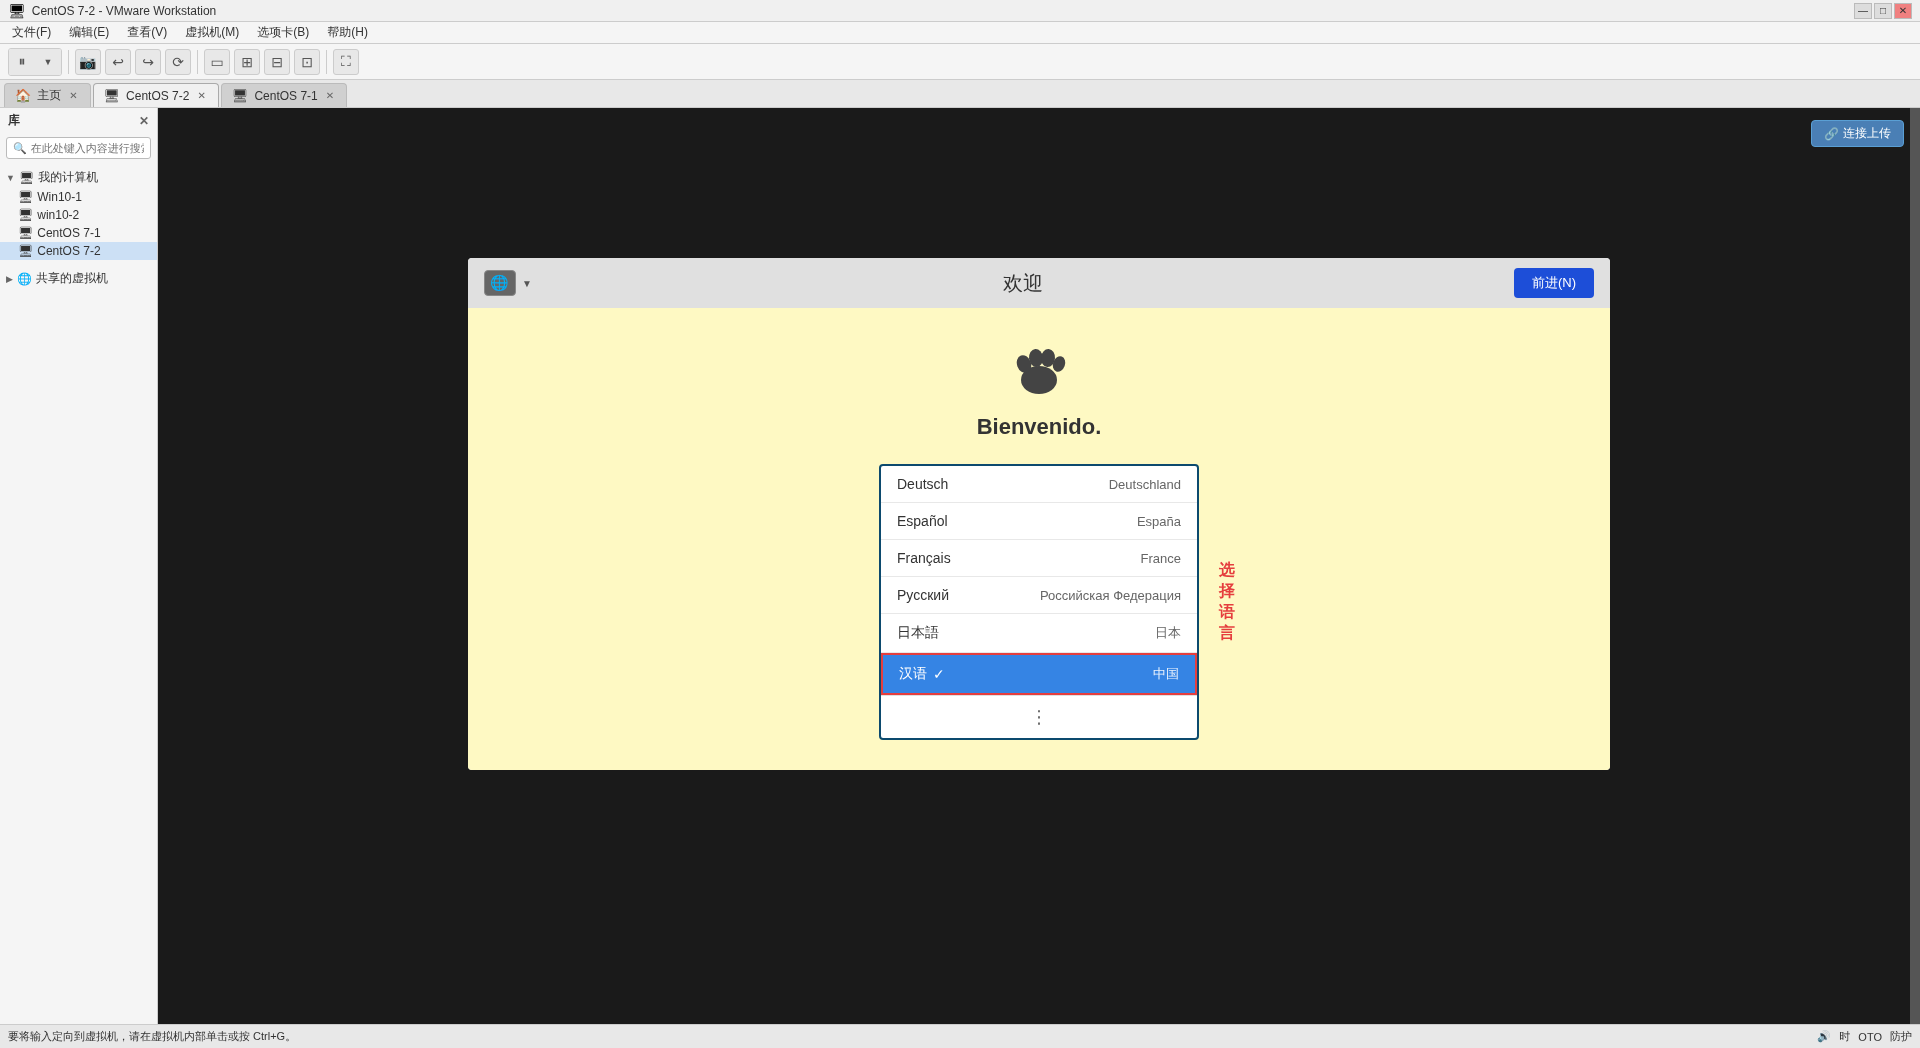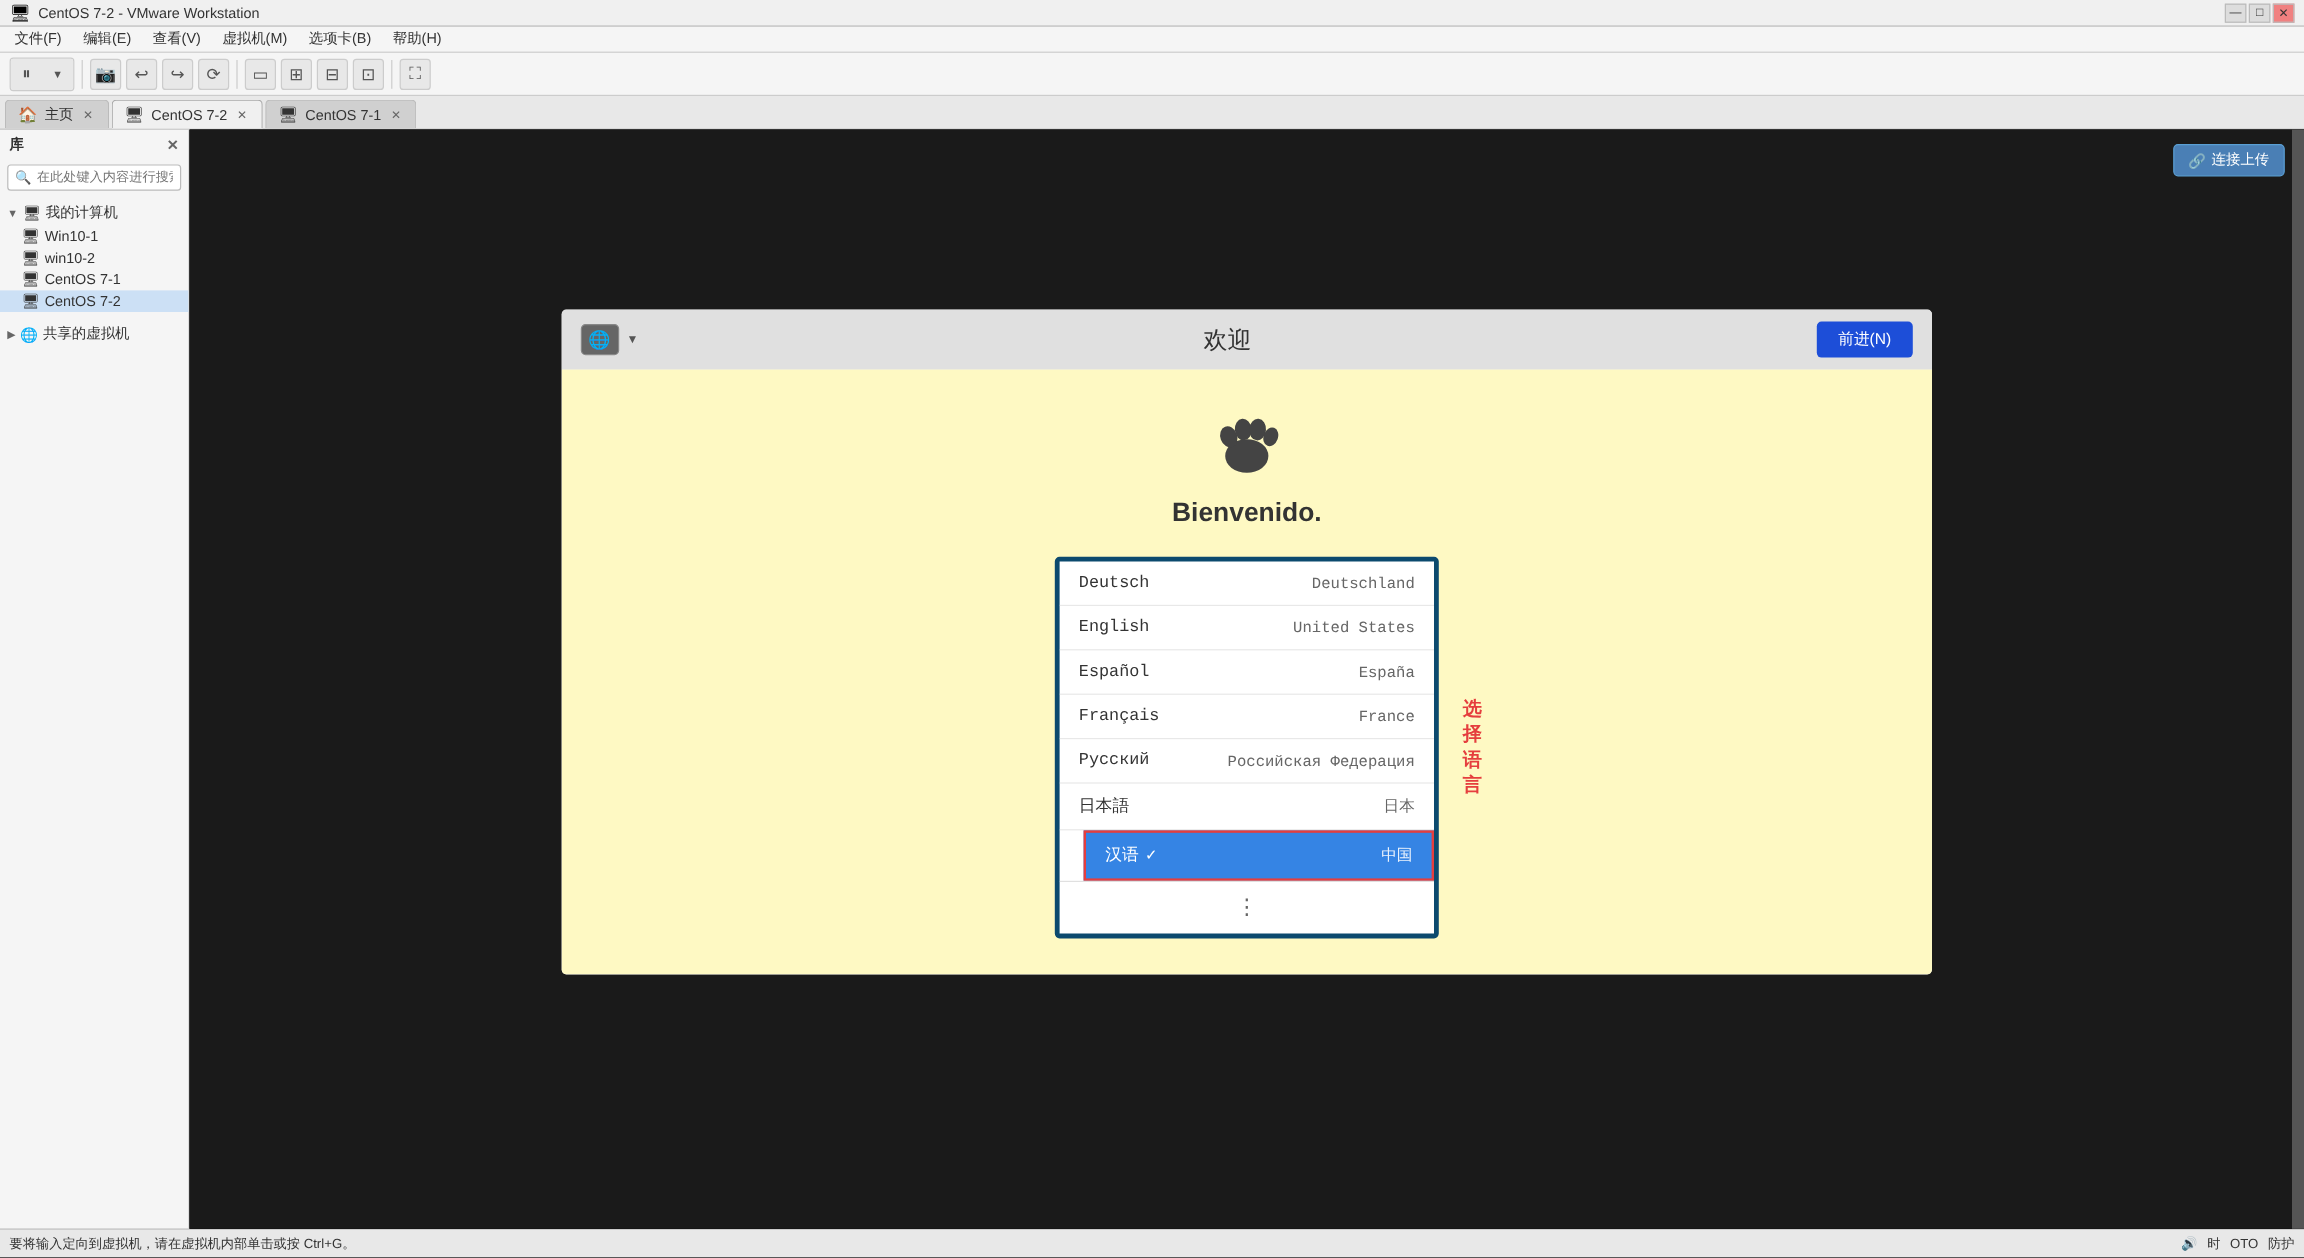--- a/index.html
+++ b/index.html
@@ -320,41 +320,39 @@
       font-size: 22px;
       color: #333;
       font-weight: bold;
       margin-bottom: 24px;
     }
 
     
     #language-list {
       width: 320px;
       background: white;
-      border: 4px solid #0c4a6e;
+      border: 2px solid #0c4a6e;
       border-radius: 4px;
       overflow: hidden;
-      font-family: Liberation Mono, monospace;
     }
 
     .lang-item {
       display: flex;
       align-items: center;
       justify-content: space-between;
       padding: 10px 16px;
       border-bottom: 1px solid #e8e8e8;
       cursor: pointer;
       font-size: 14px;
     }
     .lang-item:last-child { border-bottom: none; }
     .lang-item.selected {
       background: #3584e4;
       color: white;
       border: 2px solid #e53e3e;
-      margin-left: 20px;
     }
 
     .lang-name { color: #333; font-size: 14px; }
     .lang-region { color: #666; font-size: 13px; }
     .lang-item.selected .lang-name { color: white; }
     .lang-item.selected .lang-region { color: rgba(255,255,255,0.85); }
 
     .lang-more {
       display: flex;
       align-items: center;
@@ -537,24 +535,20 @@
           <div id="welcome-text">Bienvenido.</div>
 
           <div style="position:relative;display:flex;align-items:center;">
             <div id="language-list">
 
               <div class="lang-item">
                 <span class="lang-name">Deutsch</span>
                 <span class="lang-region">Deutschland</span>
               </div>
 
-              <div class="lang-item">
-                <span class="lang-name">English</span>
-                <span class="lang-region">United States</span>
-              </div>
 
               <div class="lang-item">
                 <span class="lang-name">Español</span>
                 <span class="lang-region">España</span>
               </div>
 
               <div class="lang-item">
                 <span class="lang-name">Français</span>
                 <span class="lang-region">France</span>
               </div>

